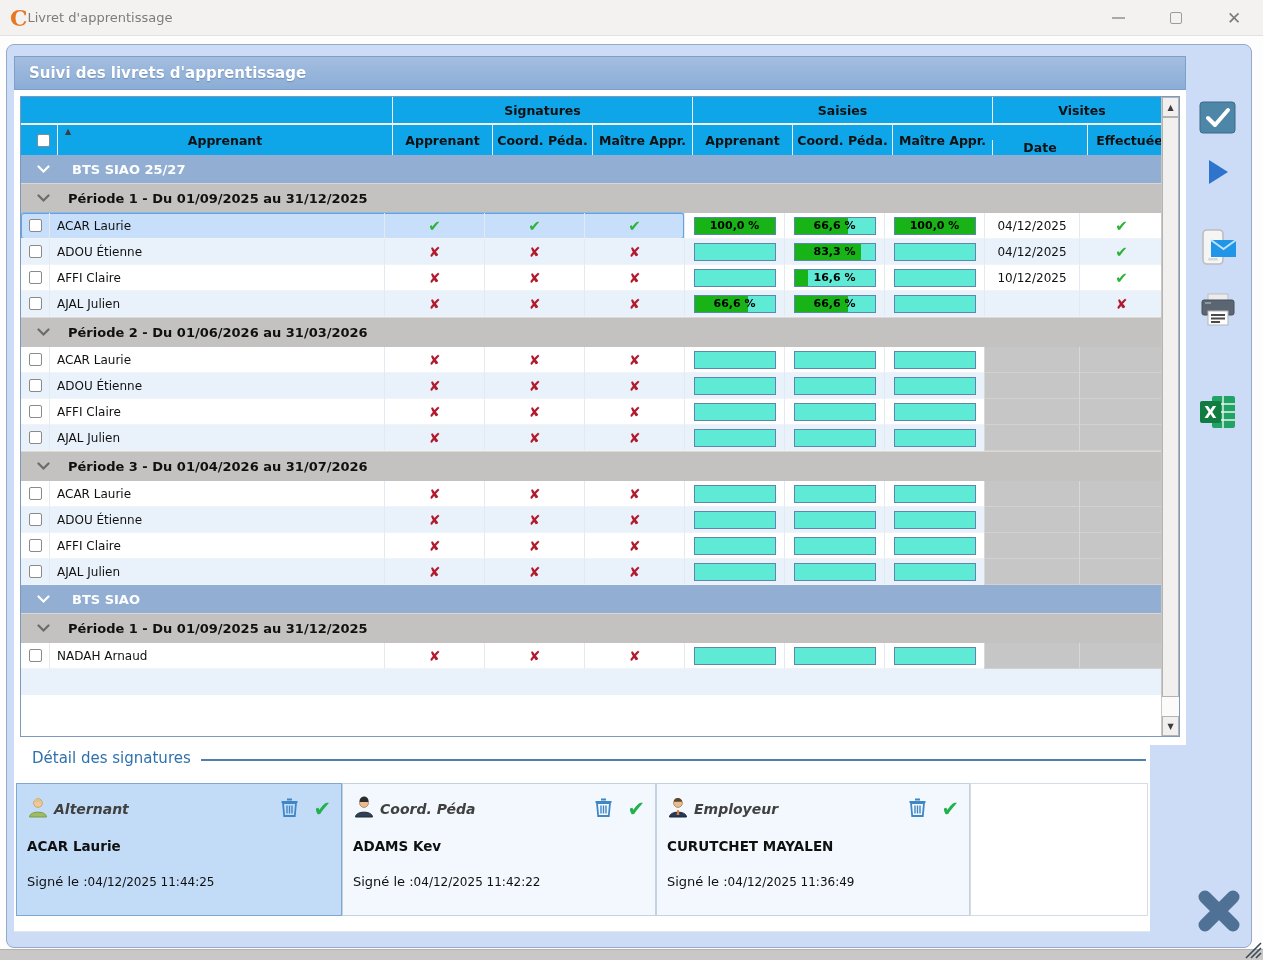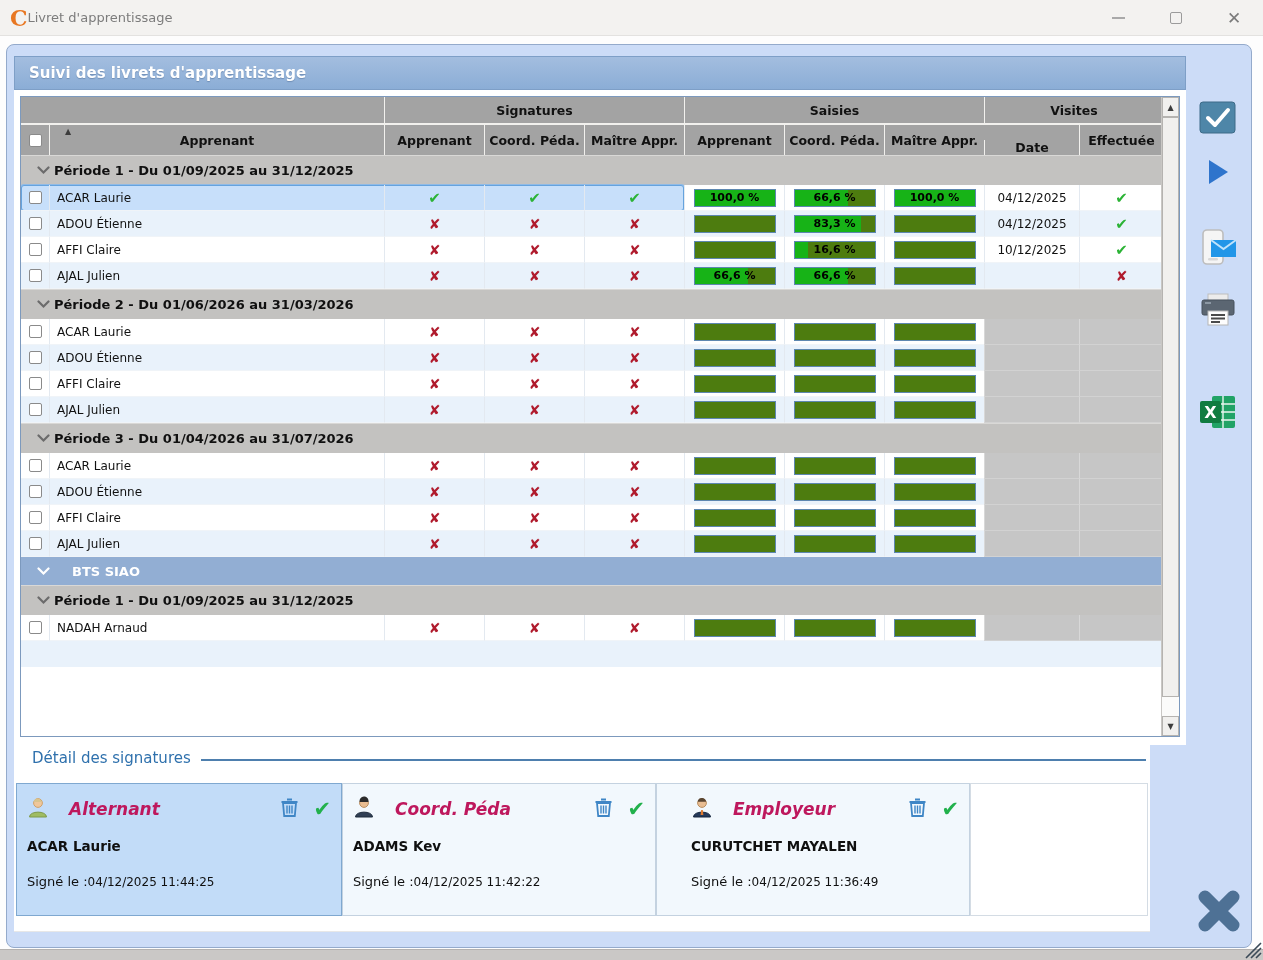--- a/index.html
+++ b/index.html
@@ -20,68 +20,68 @@
   .dialog { position:absolute; left:6px; top:44px; width:1246px; height:904px; background:#ccdcf7; border:1px solid #94aacb; border-radius:8px; }
   .bottom-strip { position:absolute; left:0; top:949px; width:1263px; height:11px; background:#cac8c6; border-top:1px solid #b3b1af; }
   .resize-grip { position:absolute; right:1px; bottom:1px; }
 
   .panel-header { position:absolute; left:14px; top:56px; width:1172px; height:34px; background:linear-gradient(#a3bddf,#8badd6); border:1px solid #7e9fc7; display:flex; align-items:center; padding-left:14px; color:#fff; font-weight:bold; font-size:15px; text-shadow:0 1px 1px rgba(70,100,140,.45); }
 
   .table-panel { position:absolute; left:14px; top:90px; width:1172px; height:655px; background:#fff; }
 
   
   .grid { position:absolute; left:6px; top:6px; width:1160px; height:641px; border:1px solid #7c99bd; background:#fff; overflow:hidden; }
-  .hdr { display:flex; background:#a3a3a3; }
+  .hdr { display:flex; background:#0ea5e9;justify-content:center; }
   .hdr-cell { display:flex; align-items:center; justify-content:center; font-weight:bold; font-size:12.5px; color:#111; border-left:1px solid #f2f1ee; }
   .tier1 { height:28px; border-bottom:2px solid #f2f1ee; }
   .tier2 { height:30px; position:relative; }
   .sort-arrow { position:absolute; left:44px; top:2px; font-size:8px; color:#3c3c3c; }
   .c-check { width:28px; } .c-name { width:335px; } .c-sig { width:100px; } .c-date { width:95px;margin-top:15px; } .c-eff { width:84px; }
   .g-blank { width:363px; border-left:none; } .g-sig { width:300px; } .g-sai { width:300px; } .g-vis { width:179px; }
 
   .rows { width:1142px; }
   .row { display:flex; width:1142px; position:relative; }
   .row.group1 { height:28px; background:#92aed3; color:#fff; font-weight:bold; font-size:13px; align-items:center; }
   .row.group2 { height:30px; background:#c3c2c0; color:#101010; font-weight:bold; font-size:13px; align-items:center; border-top:1px solid #d9d8d6; }
   .row.group1 .chev, .row.group2 .chev { margin-left:16px; display:flex; align-items:center; }
-  .row.group1 .glabel { margin-left:22px; } .row.group2 .glabel { margin-left:4px; }
+  .row.group1 .glabel { margin-left:22px; } .row.group2 .glabel { margin-left:18px; }
   .row.data, .row.emptyrow { height:26px; background:#fff; }
   .row.stripe { background:#e9f2fb; }
   .band { display:flex; width:663px; height:100%; border-radius:3px; }
   .band.selected { background:#c7dffa; box-shadow:inset 0 0 0 1px #66a3dd, 0 0 0 1px #8fbae6; }
   .cell { display:flex; align-items:center; justify-content:center; height:100%; border-left:1px solid #e3e9f0; border-bottom:1px solid #f0f4f8; overflow:hidden; }
   .cell.checkcell { width:28px; border-left:none; justify-content:center; }
   .cell.namecell { width:335px; justify-content:flex-start; padding-left:7px; font-size:12px; color:#111; }
   .cell.sig { width:100px; } .cell.sai { width:100px; } .cell.datec { width:95px; font-size:12px; color:#111; } .cell.effc { width:84px; }
   .cell.disabled { background:#c6c6c6; border-left:1px solid #d8d8d8; border-bottom:1px solid #d2d2d2; }
   .cbx { width:13px; height:13px; background:#fff; border:1px solid #8a8a8a; border-radius:2px; }
   .mark-ok { color:#2bb335; font-size:15px; font-weight:bold; }
   .mark-no { color:#b01b2d; font-size:14px; font-weight:bold; }
-  .pctbox { position:relative; width:82px; height:18px; border:1px solid #5d87b0; background:#4d7c0f; }
+  .pctbox { position:relative; width:82px; height:18px; border:1px solid #5d87b0; background:#5eead4; }
   .pctfill { position:absolute; left:0; top:0; bottom:0; background:#17b317; }
   .pctlabel { position:absolute; inset:0; display:flex; align-items:center; justify-content:center; font-size:11px; font-weight:bold; color:#000; }
 
   
   .vscroll { position:absolute; right:0; top:0; width:18px; height:639px; background:#fbfbfa; border-left:1px solid #c9c7c4; }
   .sbtn { position:absolute; left:0; width:17px; height:20px; background:#f1f0ee; border:1px solid #b5b3b0; display:flex; align-items:center; justify-content:center; font-size:8px; color:#3c3c3c; }
   .sbtn.up { top:0; } .sbtn.down { bottom:0; }
   .sthumb { position:absolute; left:0; top:20px; width:17px; height:580px; background:#f1f0ee; border:1px solid #b5b3b0; }
 
   
   .detail-panel { position:absolute; left:14px; top:745px; width:1136px; height:187px; background:#fff; border-bottom:1px solid #e7e7e7; }
   .detail-head { display:flex; align-items:center; padding:4px 4px 0 6px;margin-left:12px; }
   .detail-title { color:#2f71ad; font-size:15px; white-space:nowrap; }
   .detail-line { flex:1; height:0; border-top:2px solid #4e7fae; margin-left:10px; margin-top:4px; }
   .cards { position:absolute; left:2px; top:38px; display:flex; }
   .card { height:133px; border:1px solid #c4d2e0; background:#f2f8fd; position:relative; }
   .card.c0 { width:326px; background:#c2dcf8; border:1px solid #7fa8d0; }
-  .card.c1 { width:314px; } .card.c2 { width:314px;padding-left:24px; }
+  .card.c1 { width:314px; } .card.c2 { width:314px; }
   .card.c3 { width:178px; background:#ffffff; border:1px solid #d4dce4; }
   .card-top { display:flex; align-items:center; padding:12px 10px 0 10px; }
-  .card-role { margin-left:20px; font-weight:bold; font-style:italic; font-size:17px; color:#be185d; }
+  .card-role { margin-left:5px; font-weight:bold; font-style:italic; font-size:14px; color:#404040; }
   .card-top .spacer { flex:1; }
   .card-check { color:#22b14c; font-size:21px; font-weight:bold; margin-left:14px; }
   .card-name { padding:16px 0 0 10px; font-weight:bold; font-size:13.5px; color:#101010; }
   .card-signed { padding:20px 0 0 10px; font-size:13px; color:#101010; }
   .card-signed .dt { font-size:12px; margin-left:0; }
 
   
   .tool { position:absolute; left:1196px; width:44px; height:44px; display:flex; align-items:center; justify-content:center; cursor:pointer; }
   .big-close { position:absolute; left:1194px; top:886px; width:50px; height:50px; display:flex; align-items:center; justify-content:center; cursor:pointer; }
 </style>
@@ -130,20 +130,28 @@
         <div class="hdr-cell c-sig">Coord. Péda.</div>
         <div class="hdr-cell c-sig">Maître Appr.</div>
         <div class="hdr-cell c-sig">Apprenant</div>
         <div class="hdr-cell c-sig">Coord. Péda.</div>
         <div class="hdr-cell c-sig">Maître Appr.</div>
         <div class="hdr-cell c-date">Date</div>
         <div class="hdr-cell c-eff">Effectuée</div>
       </div>
 
       <div class="rows">
+          <div class="row group1">
+            <span class="chev">
+              <svg width="13" height="9" viewBox="0 0 13 9">
+                <path d="M1.5 1.5 L6.5 6.5 L11.5 1.5" fill="none" stroke="#ffffff" stroke-width="2.2" stroke-linecap="round"></path>
+              </svg>
+            </span>
+            <span class="glabel">BTS SIAO 25/27</span>
+          </div>
           <div class="row group2">
             <span class="chev">
               <svg width="13" height="9" viewBox="0 0 13 9">
                 <path d="M1.5 1.5 L6.5 6.5 L11.5 1.5" fill="none" stroke="#6b6b6b" stroke-width="2.2" stroke-linecap="round"></path>
               </svg>
             </span>
             <span class="glabel">Période 1 - Du 01/09/2025 au 31/12/2025</span>
           </div>
           <div class="row data">
             <div class="band selected">

